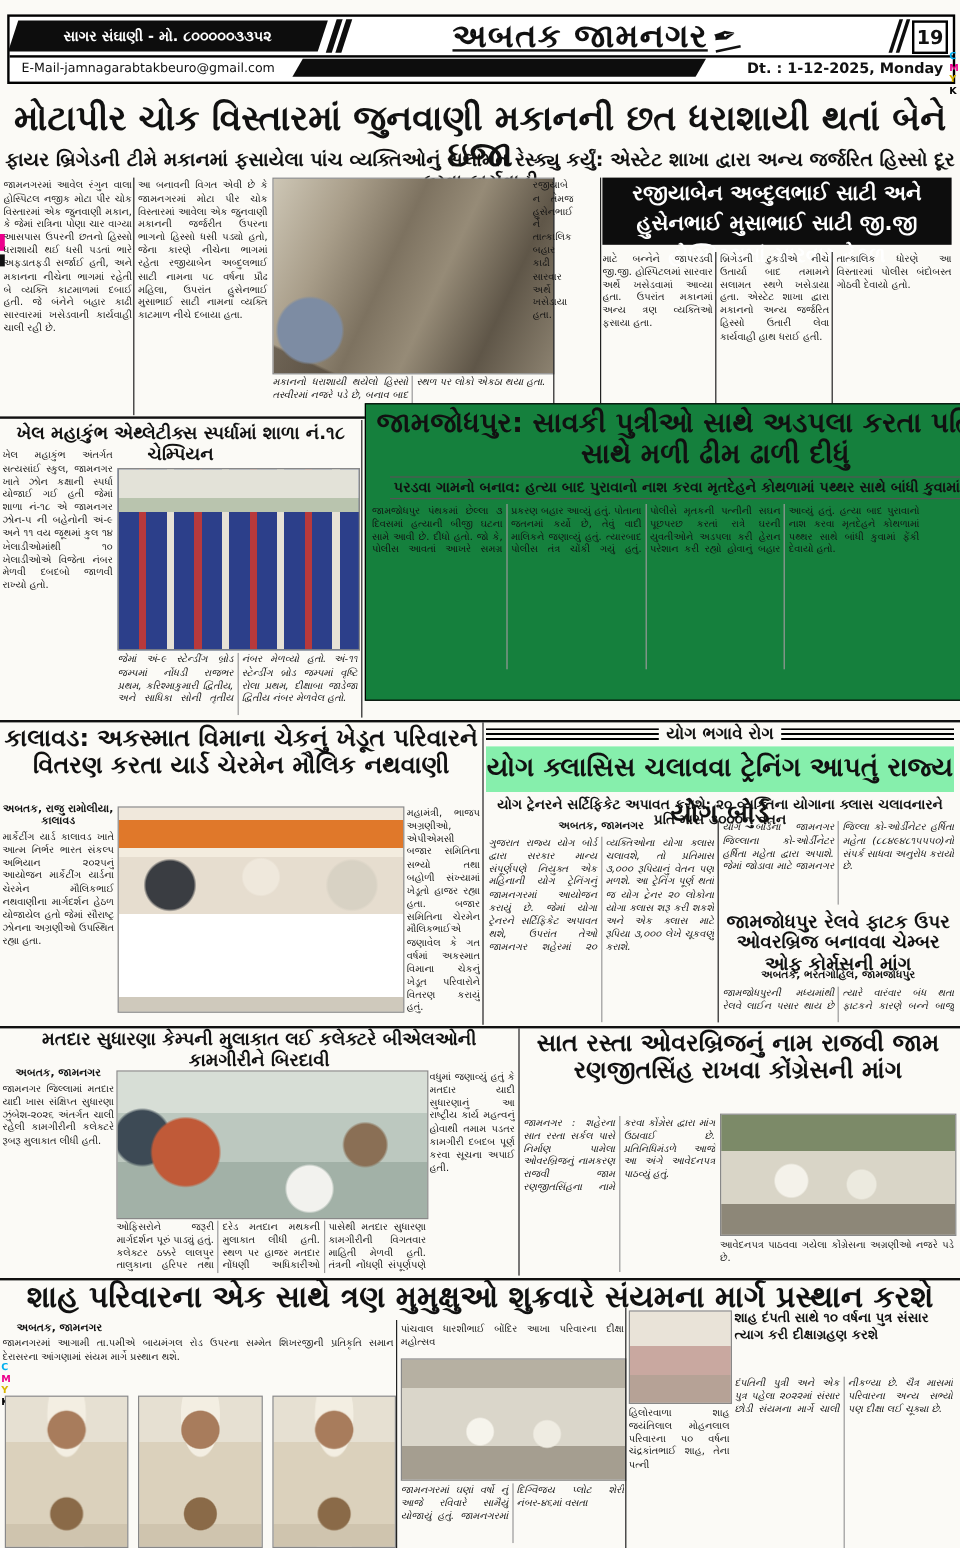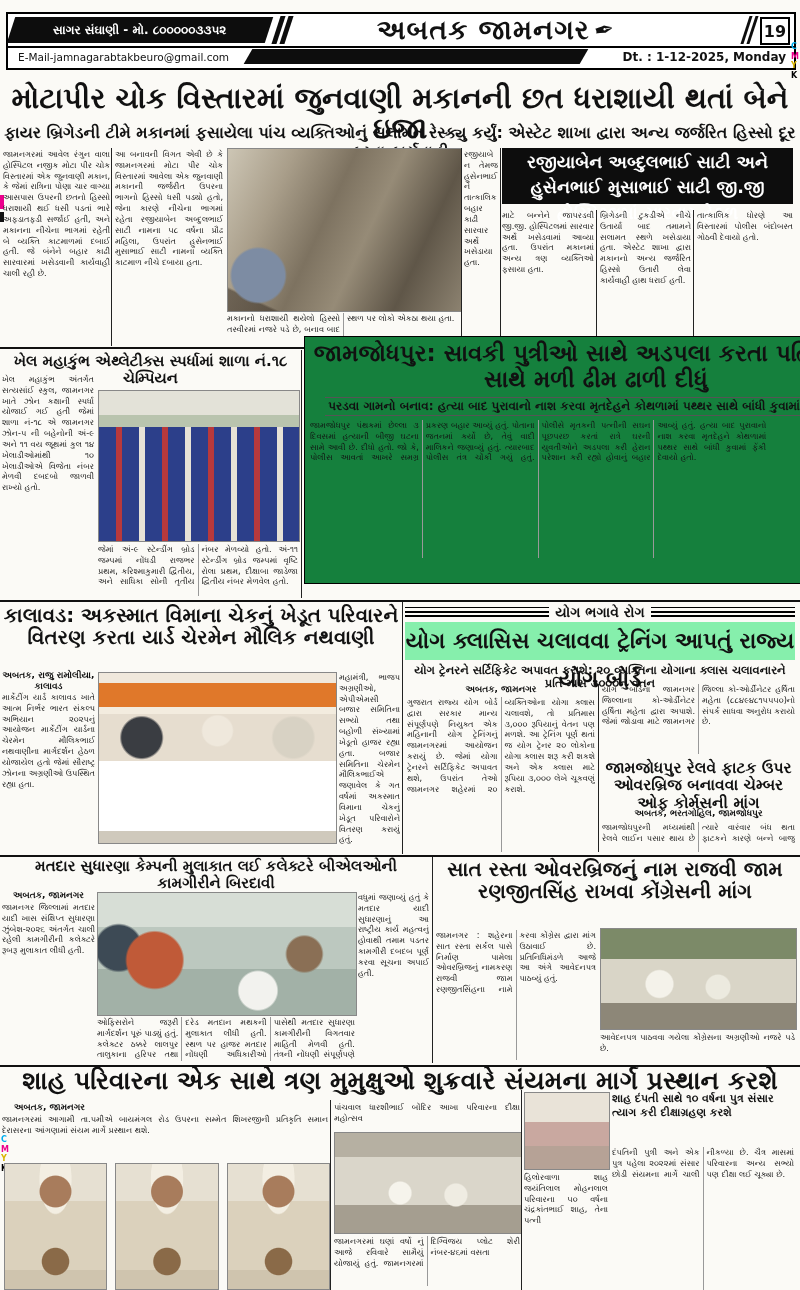--- a/index.html
+++ b/index.html
@@ -12,41 +12,41 @@
   .hline{position:absolute;left:0;right:0;background:#111;}
   .photo{position:absolute;border:1px solid #888;}
   
   #headerbox{position:absolute;left:6px;top:12px;width:786px;height:54px;border:2px solid #000;background:#fff;}
   #hrow1{position:relative;height:32px;border-bottom:2px solid #000;}
   #bureau{position:absolute;left:3px;top:3px;width:258px;height:26px;background:#0d0d0d;color:#fff;
           transform:skewX(-18deg);display:flex;align-items:center;justify-content:center;}
   #bureau span{transform:skewX(18deg);font-size:12px;font-weight:bold;white-space:nowrap;}
   .slash{position:absolute;top:2px;width:5px;height:28px;background:#0d0d0d;transform:skewX(-18deg);}
   #masthead{position:absolute;left:280px;right:90px;top:0;height:32px;display:flex;align-items:center;justify-content:center;
-            font-size:27px;font-weight:900;letter-spacing:1px;white-space:nowrap;}
+            font-size:27px;font-weight:900;letter-spacing:1px;white-space:nowrap;text-decoration:underline;}
   #quill{font-size:24px;margin-left:4px;transform:rotate(-12deg);}
   .dbl{position:absolute;top:2px;width:3px;height:28px;background:#0d0d0d;transform:skewX(-18deg);}
   #pageno{position:absolute;right:4px;top:3px;width:26px;height:24px;border:2px solid #000;
           font-size:16px;font-weight:bold;display:flex;align-items:center;justify-content:center;}
   #hrow2{position:relative;height:18px;}
   #email{position:absolute;left:10px;top:3px;font-size:10.5px;}
   #hband{position:absolute;left:240px;right:210px;top:1px;height:15px;background:#0d0d0d;transform:skewX(-30deg);}
   #hdate{position:absolute;right:8px;top:2px;font-size:12px;font-weight:bold;white-space:nowrap;}
   .regletters{position:absolute;display:flex;flex-direction:column;font-size:8px;font-weight:bold;line-height:1.2;}
   
   #mainhead{left:2px;top:84px;width:796px;font-size:29px;font-weight:800;text-align:center;line-height:1.02;}
   #subhead{left:4px;top:123px;width:792px;font-size:16px;font-weight:bold;text-align:center;}
   #highlight{left:502px;top:148px;width:291px;height:56px;background:#0d0d0d;color:#fff;
              font-size:17.5px;font-weight:bold;text-align:center;line-height:1.45;padding-top:2px;box-sizing:border-box;}
   .sechead{font-weight:800;text-align:center;line-height:1.12;}
   #jjbox{left:304px;top:336px;width:584px;height:248px;border:1.5px solid #000;box-sizing:border-box;background:#15803d;}
   .kicker{display:flex;align-items:center;gap:6px;}
   .ruleside{flex:1;height:11px;background:repeating-linear-gradient(to bottom,#000 0 1.4px,transparent 1.4px 4.2px);}
   #yogagray{background:#86efac;}
-  .cols2{column-count:2;column-gap:7px;column-rule:1px solid #999;}
+  .cols2{column-count:2;column-gap:7px;column-rule:1px solid #999;font-style:italic;}
   .cols3{column-count:3;column-gap:7px;column-rule:1px solid #999;}
   .cols5{column-count:5;column-gap:7px;column-rule:1px solid #999;}
   
   #collapsephoto{background:
      radial-gradient(circle at 13% 78%, #7d8ca3 0 11%, rgba(0,0,0,0) 12%),
      linear-gradient(25deg, rgba(60,50,40,.55) 0 8%, rgba(0,0,0,0) 9%),
      linear-gradient(115deg,#cdc6b5 0%,#a99e8a 22%,#7d7260 42%,#968b77 58%,#5f5648 78%,#8c8270 100%);}
   #teamphoto{background:
      linear-gradient(#e3e2d8 0 16%, #b9c4ae 16% 24%, rgba(0,0,0,0) 24%),
      repeating-linear-gradient(90deg,#2c3f8a 0 17px,#b8393b 17px 23px,#2c3f8a 23px 40px,#e7e2d6 40px 46px),
@@ -124,21 +124,21 @@
   <div class="abs" id="subhead">ફાયર બ્રિગેડની ટીમે મકાનમાં ફસાયેલા પાંચ વ્યક્તિઓનું સલામત રેસ્ક્યુ કર્યું: એસ્ટેટ શાખા દ્વારા અન્ય જર્જરિત હિસ્સો દૂર કરવા કાર્યવાહી</div>
 
   <div class="abs bodytxt" style="left:3px;top:149px;width:107px;height:196px">જામનગરમાં આવેલ રંગુન વાલા હોસ્પિટલ નજીક મોટા પીર ચોક વિસ્તારમાં એક જુનવાણી મકાન, કે જેમાં રાત્રિના પોણા ચાર વાગ્યા આસપાસ ઉપરની છતનો હિસ્સો ધરાશાયી થઈ ધસી પડતાં ભારે અફડાતફડી સર્જાઈ હતી, અને મકાનના નીચેના ભાગમાં રહેતી બે વ્યક્તિ કાટમાળમાં દબાઈ હતી. જે બંનેને બહાર કાઢી સારવારમાં ખસેડવાની કાર્યવાહી ચાલી રહી છે.</div>
   <div class="vline" style="left:111px;top:148px;height:198px"></div>
   <div class="abs bodytxt" style="left:115px;top:149px;width:108px;height:196px">આ બનાવની વિગત એવી છે કે જામનગરમાં મોટા પીર ચોક વિસ્તારમાં આવેલા એક જુનવાણી મકાનની જર્જરીત ઉપરના ભાગનો હિસ્સો ધસી પડ્યો હતો, જેના કારણે નીચેના ભાગમાં રહેતા રજીયાબેન અબ્દુલભાઈ સાટી નામના ૫૮ વર્ષના પ્રૌઢ મહિલા, ઉપરાંત હુસેનભાઈ મુસાભાઈ સાટી નામના વ્યક્તિ કાટમાળ નીચે દબાયા હતા.</div>
 
   <div class="photo" id="collapsephoto" style="left:227px;top:148px;width:233px;height:162px"></div>
   <div class="abs bodytxt cols2" style="left:227px;top:313px;width:233px;height:32px">મકાનનો ધરાશાયી થયેલો હિસ્સો તસ્વીરમાં નજરે પડે છે, બનાવ બાદ સ્થળ પર લોકો એકઠા થયા હતા.</div>
 
   <div class="vline" style="left:461px;top:148px;height:198px"></div>
-  <div class="abs bodytxt" style="left:464px;top:149px;width:34px;height:196px">રજીયાબેન તેમજ હુસેનભાઈને તાત્કાલિક બહાર કાઢી સારવાર અર્થે ખસેડાયા હતા.</div>
+  <div class="abs bodytxt" style="left:444px;top:149px;width:34px;height:196px">રજીયાબેન તેમજ હુસેનભાઈને તાત્કાલિક બહાર કાઢી સારવાર અર્થે ખસેડાયા હતા.</div>
   <div class="vline" style="left:500px;top:148px;height:198px"></div>
 
   <div class="abs" id="highlight">રજીયાબેન અબ્દુલભાઈ સાટી અને હુસેનભાઈ મુસાભાઈ સાટી જી.જી હોસ્પિટલમાં સારવાર હેઠળ</div>
   <div class="abs bodytxt" style="left:502px;top:210px;width:92px;height:135px">માટે બન્નેને જાપરડવી જી.જી. હોસ્પિટલમાં સારવાર અર્થે ખસેડવામાં આવ્યા હતા. ઉપરાંત મકાનમાં અન્ય ત્રણ વ્યક્તિઓ ફસાયા હતા.</div>
   <div class="vline" style="left:596px;top:210px;height:135px"></div>
   <div class="abs bodytxt" style="left:600px;top:210px;width:91px;height:135px">બ્રિગેડની ટુકડીએ નીચે ઉતાર્યા બાદ તમામને સલામત સ્થળે ખસેડાયા હતા. એસ્ટેટ શાખા દ્વારા મકાનનો અન્ય જર્જરિત હિસ્સો ઉતારી લેવા કાર્યવાહી હાથ ધરાઈ હતી.</div>
   <div class="vline" style="left:693px;top:210px;height:135px"></div>
   <div class="abs bodytxt" style="left:697px;top:210px;width:96px;height:135px">તાત્કાલિક ધોરણે આ વિસ્તારમાં પોલીસ બંદોબસ્ત ગોઠવી દેવાયો હતો.</div>
 
   <div class="hline" style="top:347px;height:2px"></div>

